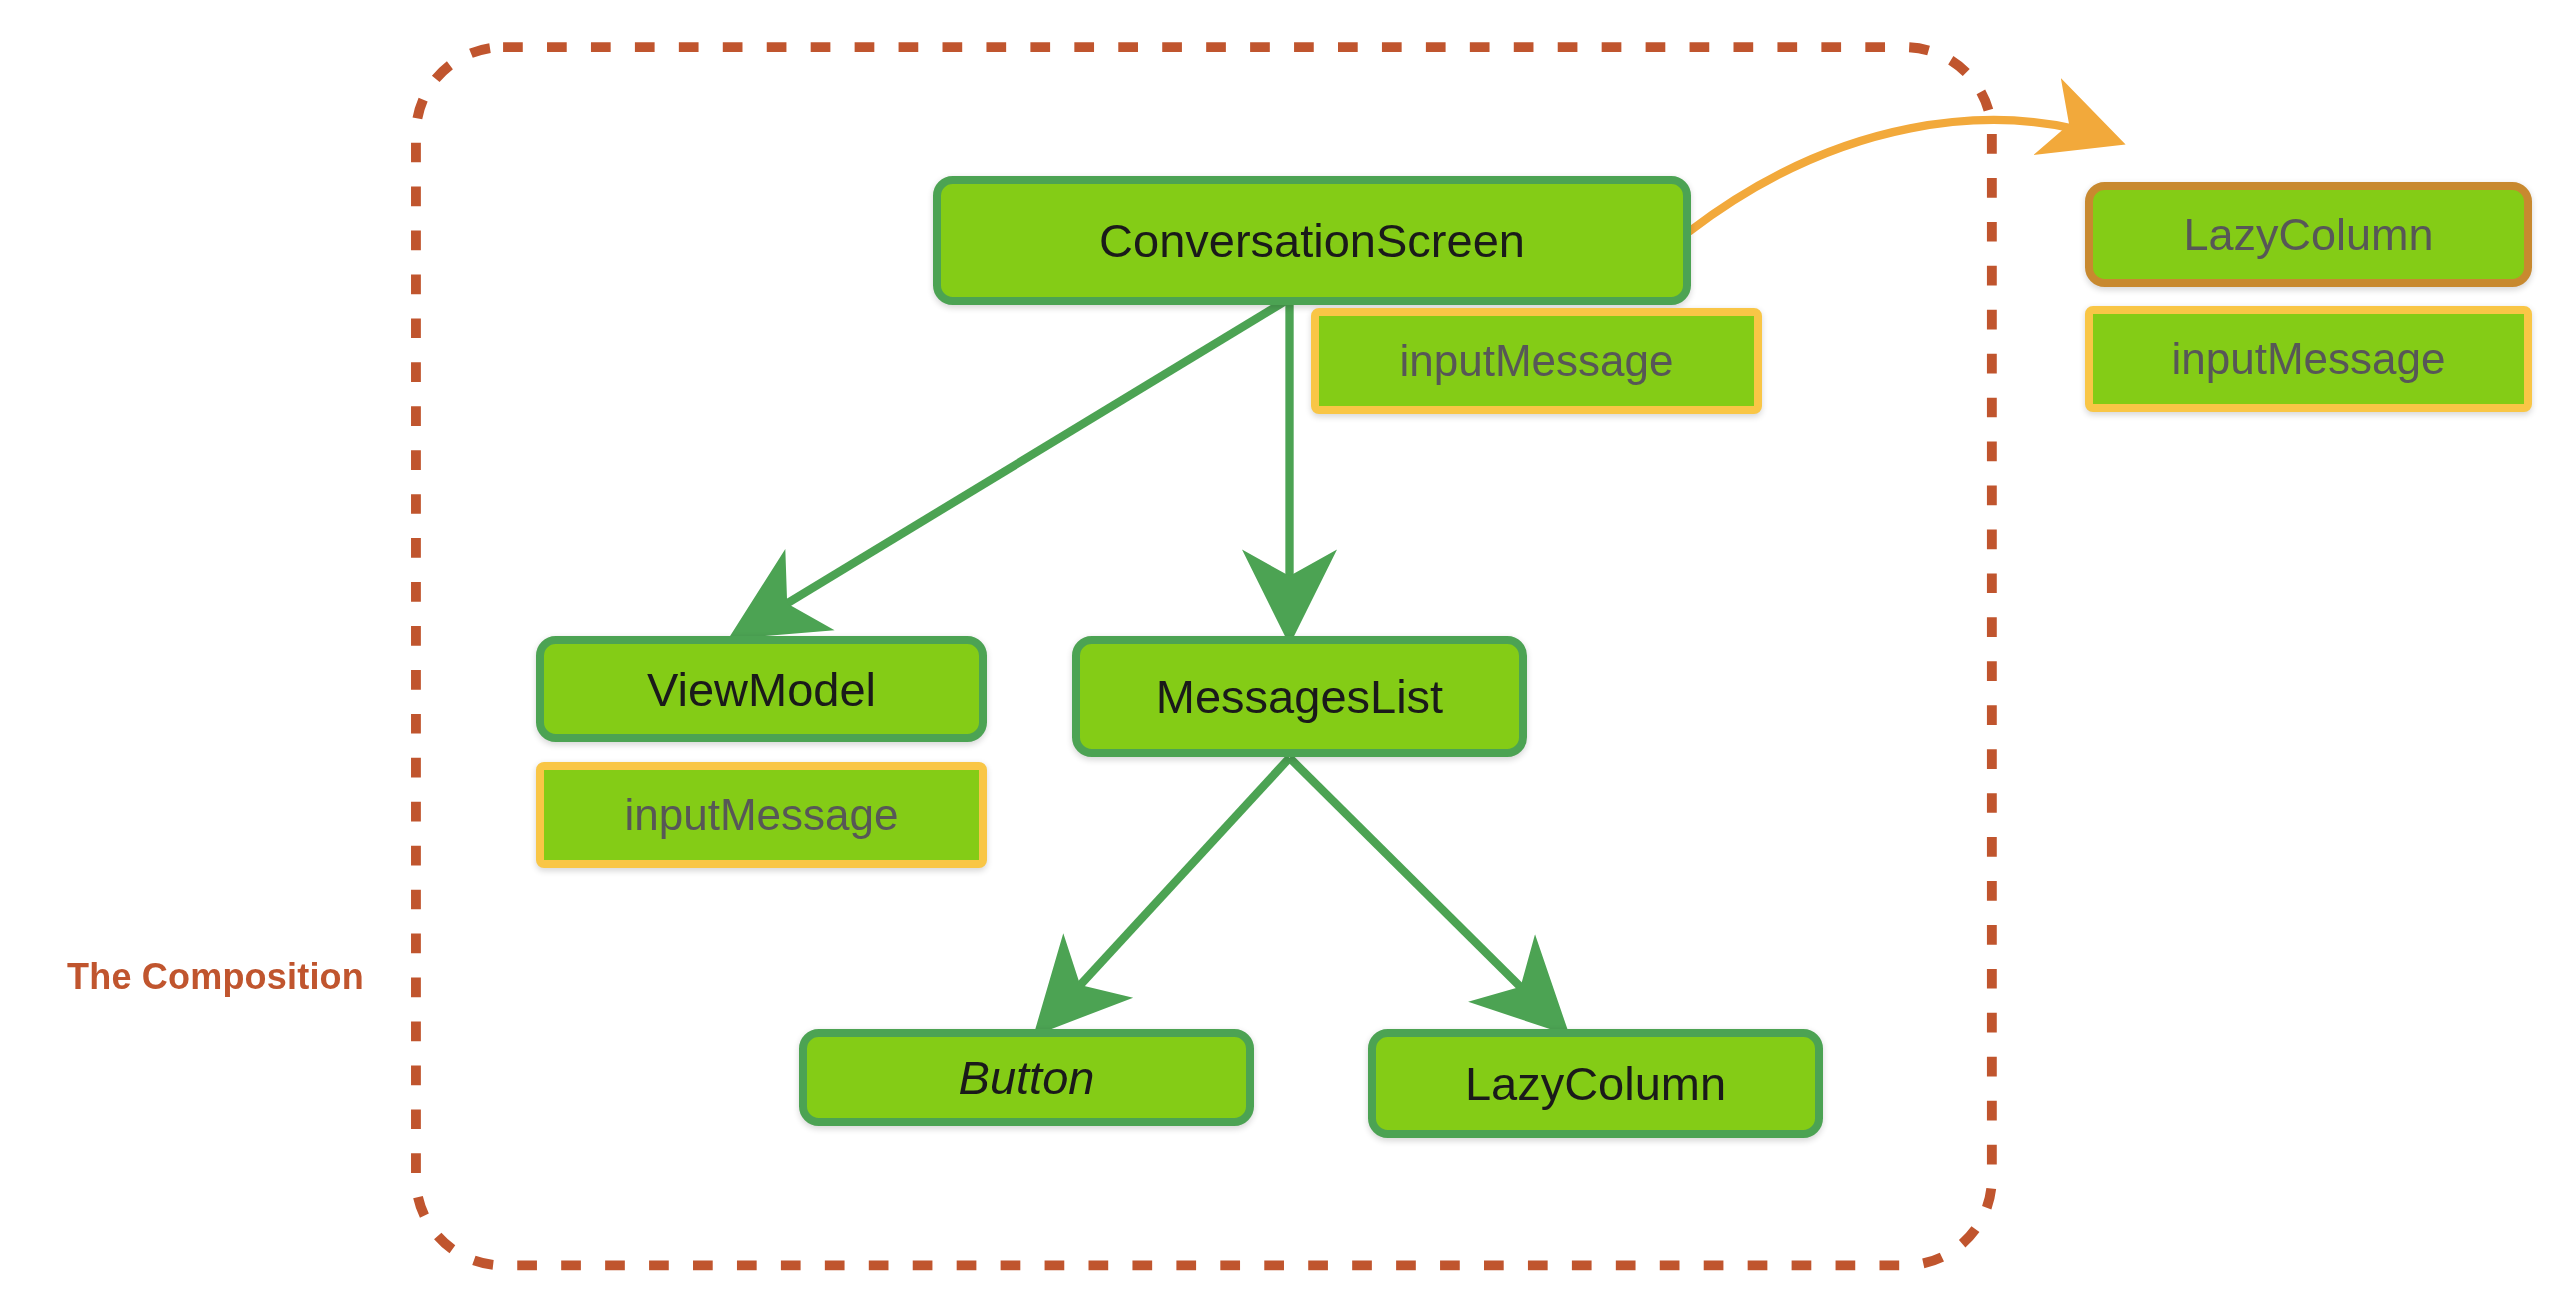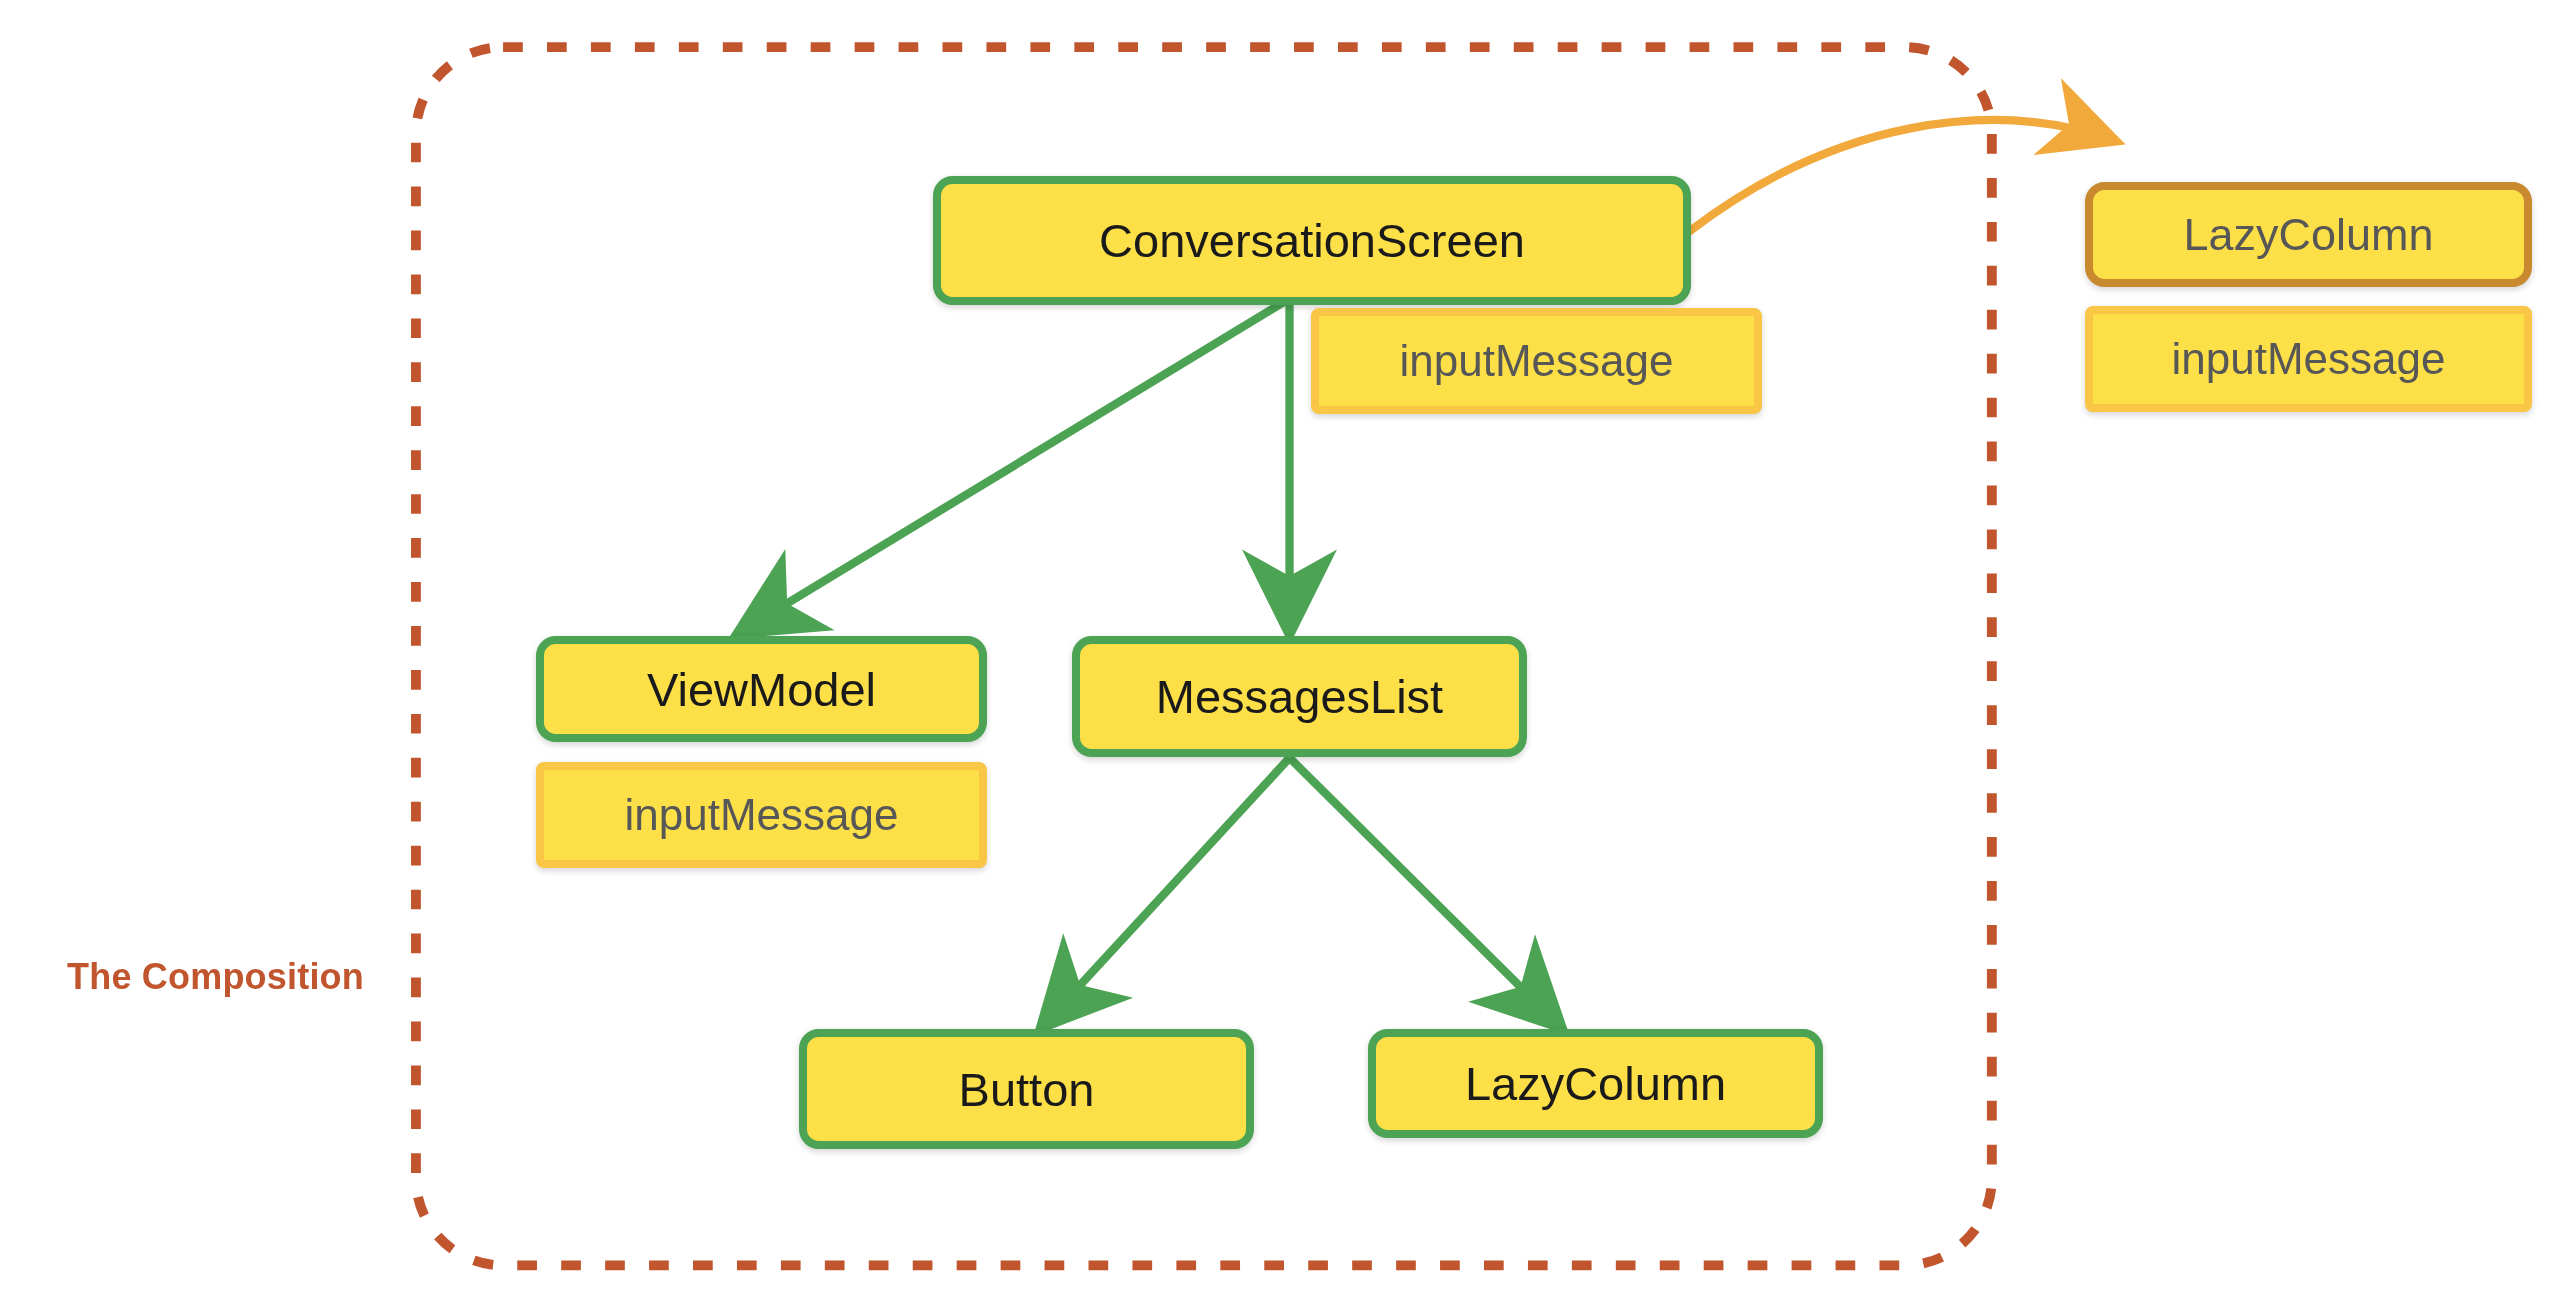--- a/index.html
+++ b/index.html
@@ -23,21 +23,21 @@
     left: 0; top: 0;
     width: 2576px;
     height: 1308px;
     overflow: visible;
     pointer-events: none;
   }
   
   .node {
     position: absolute;
     box-sizing: border-box;
-    background: #fde047;
+    background: #84cc16;
     display: flex;
     align-items: center;
     justify-content: center;
     border-style: solid;
     box-shadow: 0 2.3px 6.8px rgba(0,0,0,0.16);
   }
   .node .lbl {
     white-space: nowrap;
     line-height: 1;
   }
@@ -128,21 +128,21 @@
   </div>
 
   <div class="node n-yellow" style="left:536px; top:746px; width:451px; height:106px;">
     <span class="lbl">inputMessage</span>
   </div>
 
   <div class="node n-green" style="left:1072px; top:636px; width:455px; height:121px;">
     <span class="lbl">MessagesList</span>
   </div>
 
-  <div class="node n-green" style="left:799px; top:1029px; width:455px; height:120px;">
+  <div class="node n-green" style="left:799px; top:1029px; width:455px; height:97px;font-style:italic;">
     <span class="lbl">Button</span>
   </div>
 
   <div class="node n-green" style="left:1368px; top:1029px; width:455px; height:109px;">
     <span class="lbl">LazyColumn</span>
   </div>
 
   <div id="composition-label" style="left:67px; top:956px;">The Composition</div>
 
 </div>

